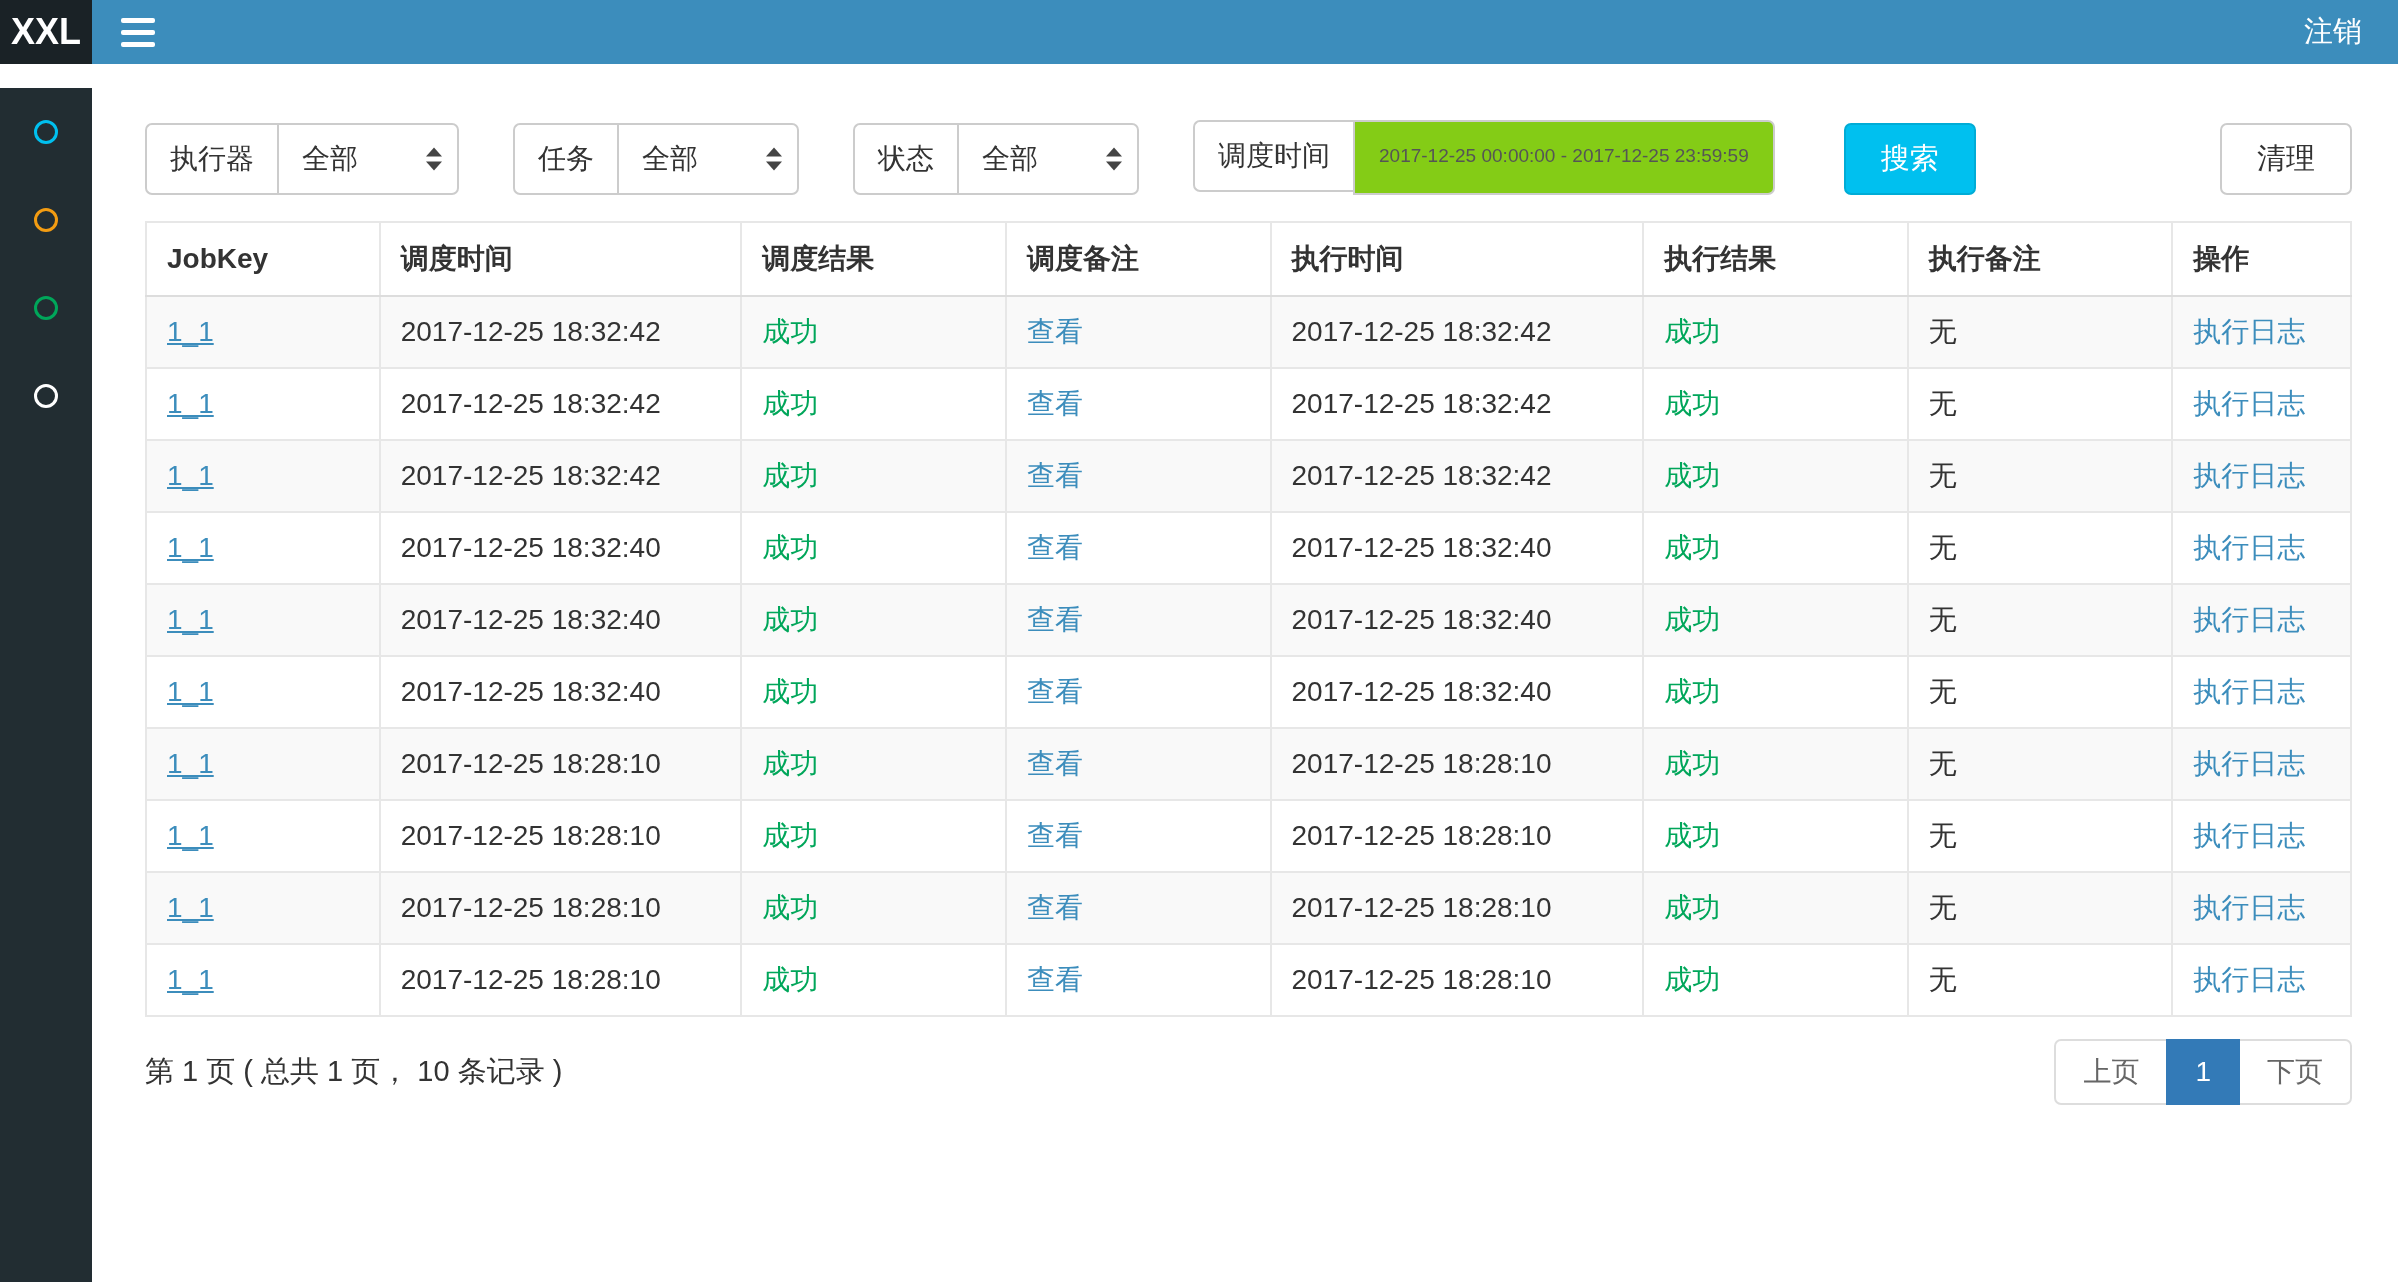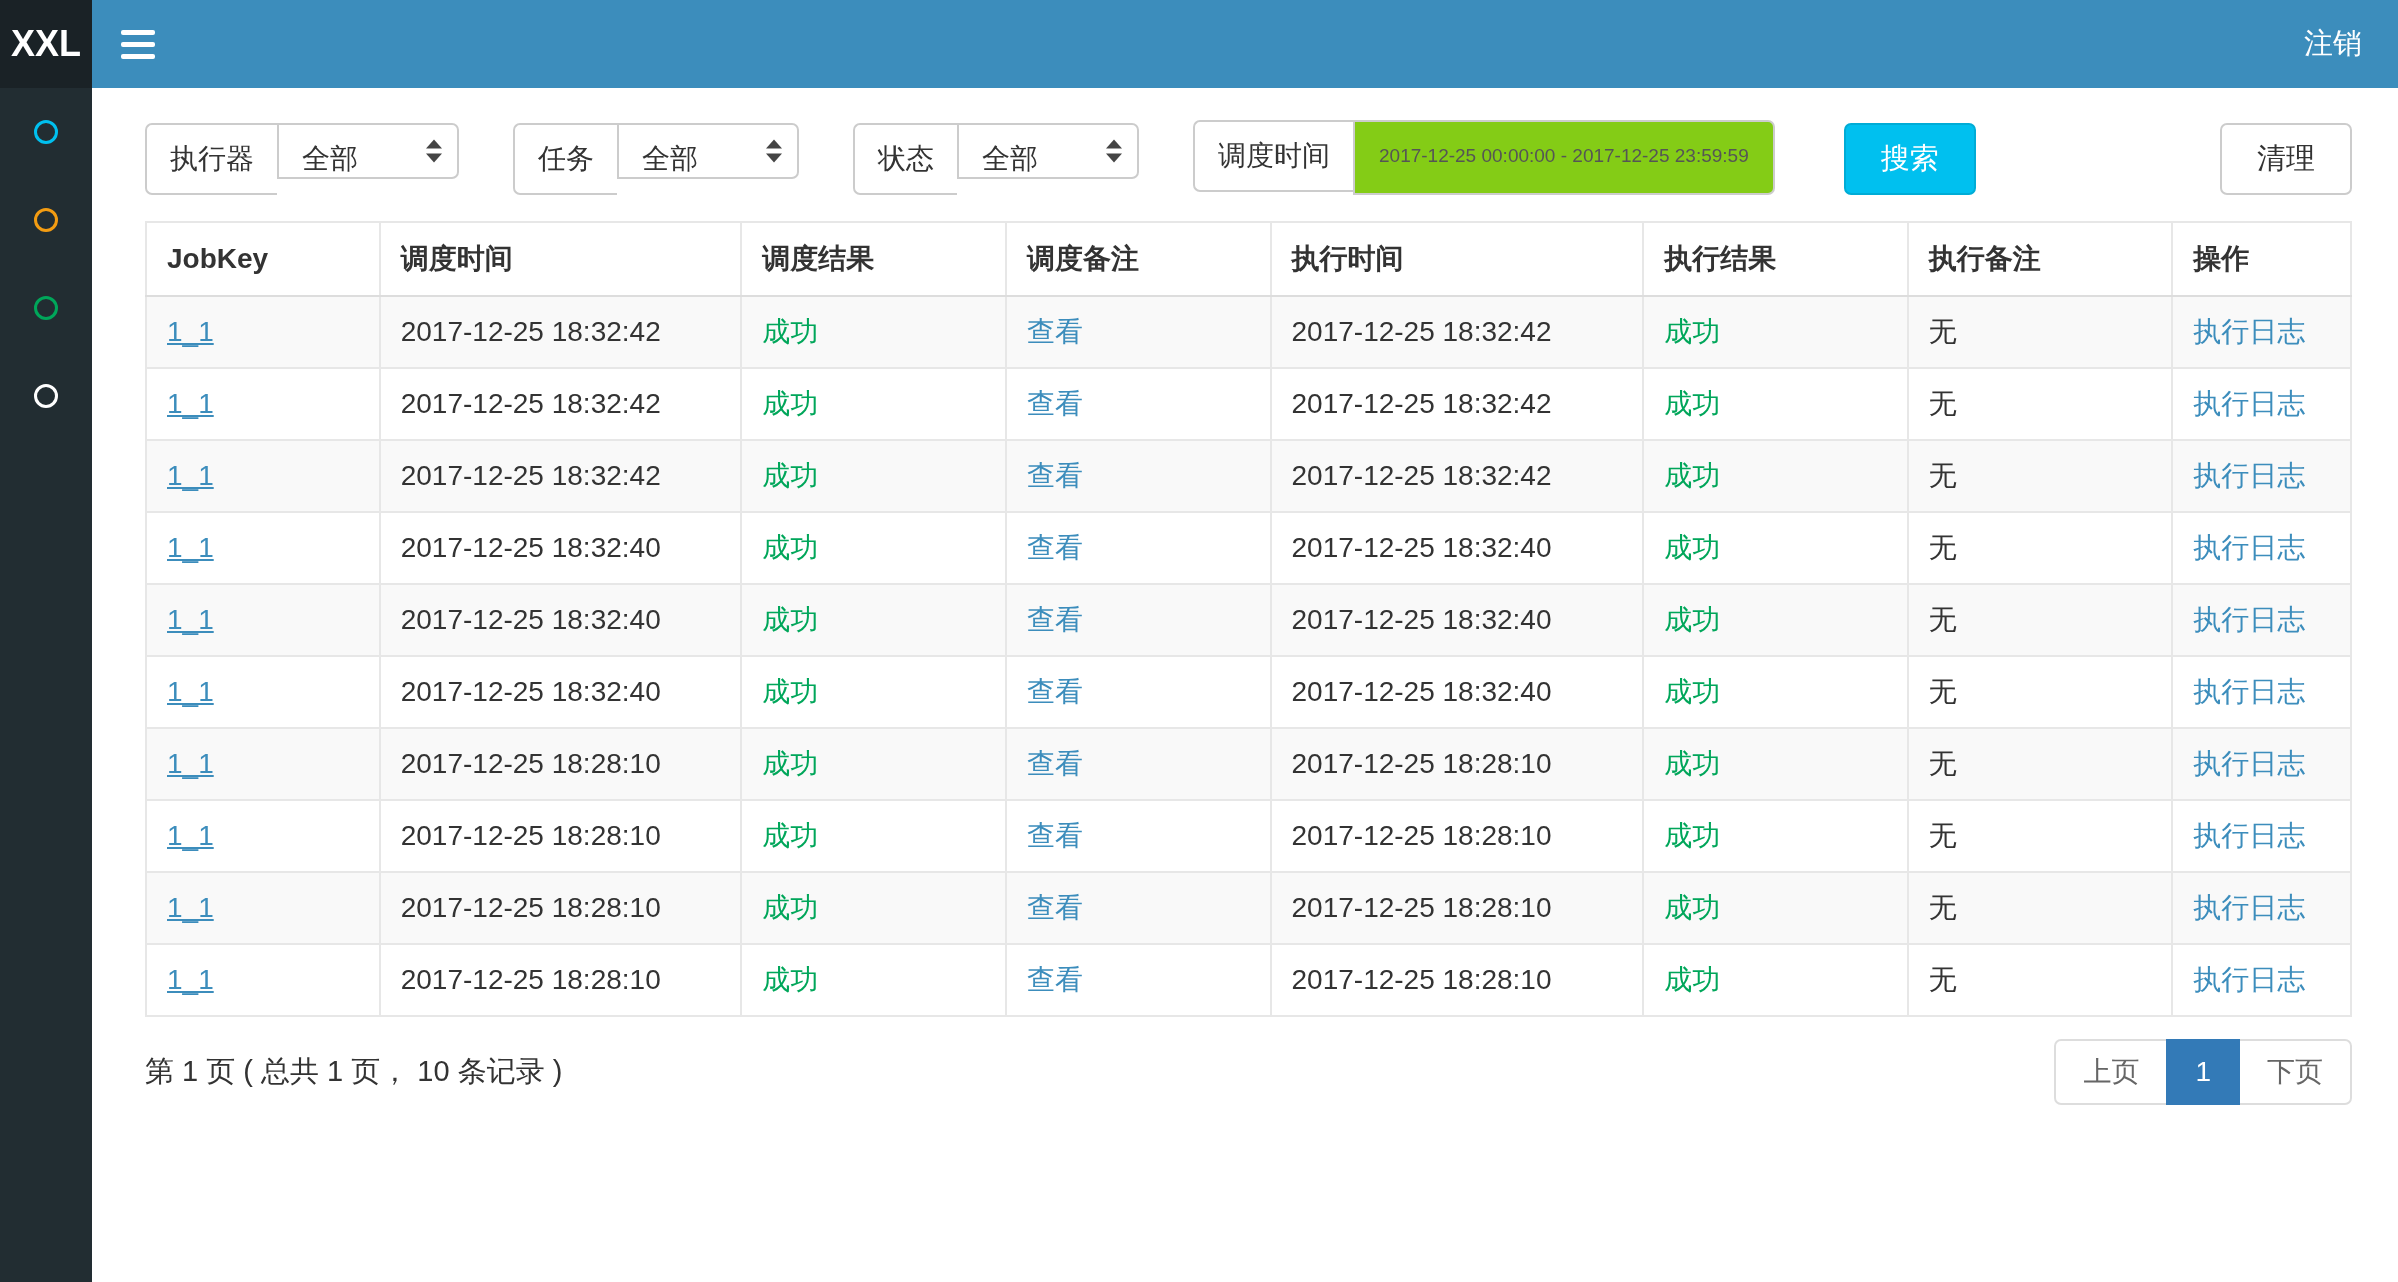--- a/index.html
+++ b/index.html
@@ -6,21 +6,21 @@
   html,body { width: 2398px; height: 1282px; overflow: hidden; }
   body {
     font-family: "Liberation Sans", sans-serif;
     font-size: 28px;
     color: #333;
     background: #fff;
   }
 
   
   .navbar {
-    position: absolute; left: 0; top: 0; width: 2398px; height: 88px;
+    position: absolute; left: 0; top: 0; width: 2398px; height: 64px;
     background: #3c8dbc; display: flex; align-items: stretch; z-index: 10;
   }
   .brand {
     width: 92px; background: #1a2226; color: #fff;
     font-size: 36px; font-weight: bold;
     display: flex; align-items: center; justify-content: center;
     cursor: pointer;
   }
   .hamburger {
     width: 92px; display: flex; align-items: center; justify-content: center;
@@ -49,21 +49,21 @@
 
   
   .filter-bar { margin-top: 32px; padding: 0 46px 0 53px; display: flex; align-items: flex-end; }
   .igroup { display: flex; margin-right: 54px; }
   .addon {
     height: 72px; line-height: 68px; padding: 0 23px; background: #fff;
     border: 2px solid #ccc; border-right: none; border-radius: 7px 0 0 7px;
     white-space: nowrap; color: #333;
   }
   .select {
-    position: relative; height: 56px; line-height: 68px; background: #fff;
+    position: relative; height: 72px; line-height: 68px; background: #fff;
     border: 2px solid #ccc; border-radius: 0 7px 7px 0;
     padding: 0 66px 0 23px; min-width: 182px; cursor: pointer;
   }
   .caret {
     position: absolute; right: 15px; top: 50%; transform: translateY(-50%);
     display: flex; flex-direction: column; gap: 5px; align-items: center;
   }
   .caret i { display: block; width: 0; height: 0; }
   .caret .tu { border-left: 8px solid transparent; border-right: 8px solid transparent; border-bottom: 9px solid #444; }
   .caret .td { border-left: 8px solid transparent; border-right: 8px solid transparent; border-top: 9px solid #444; }

